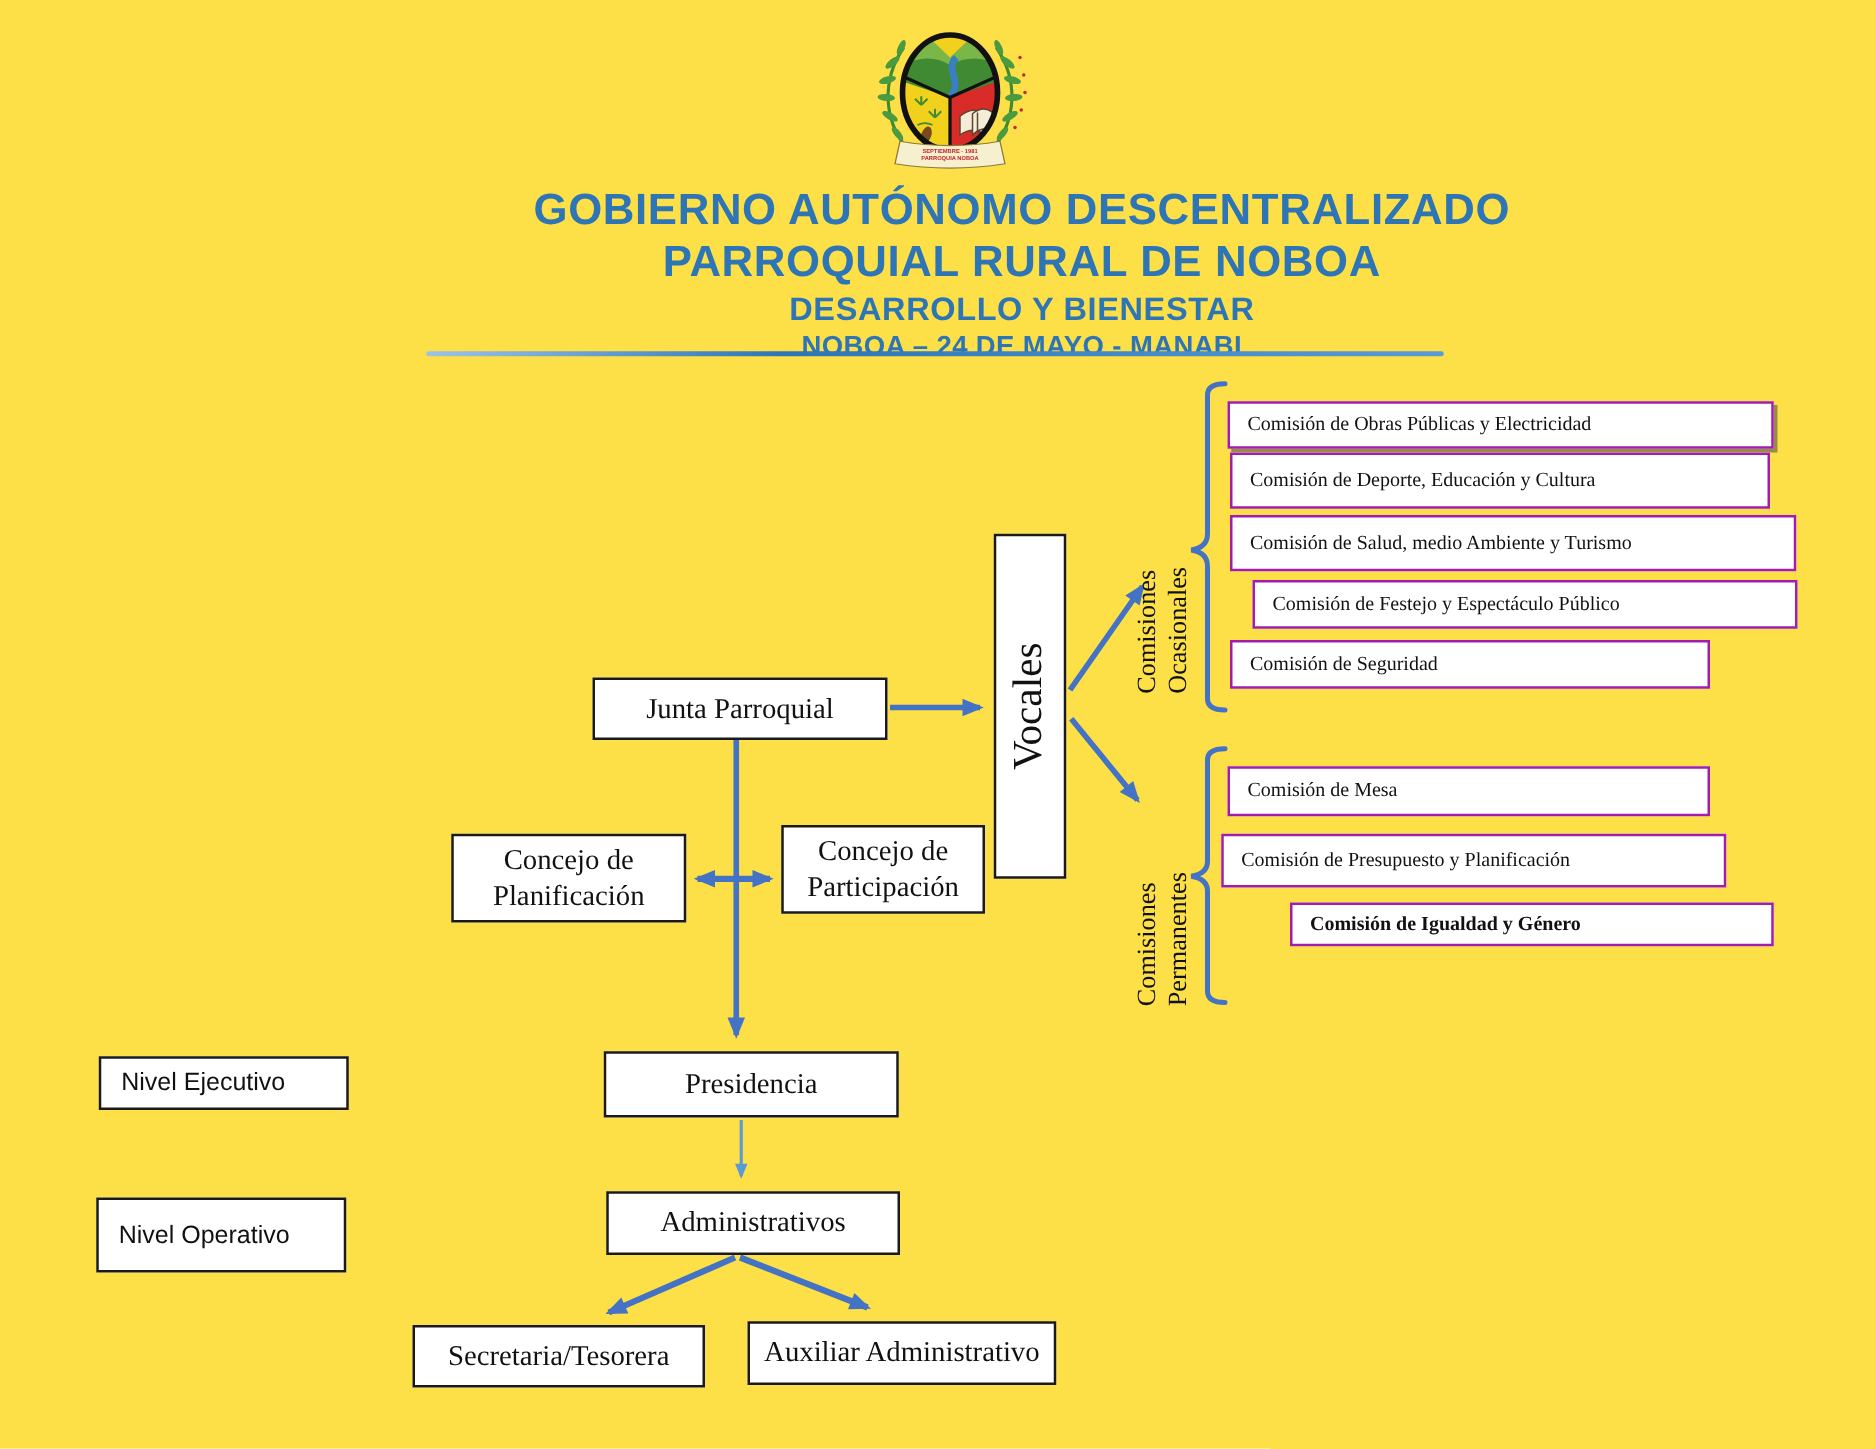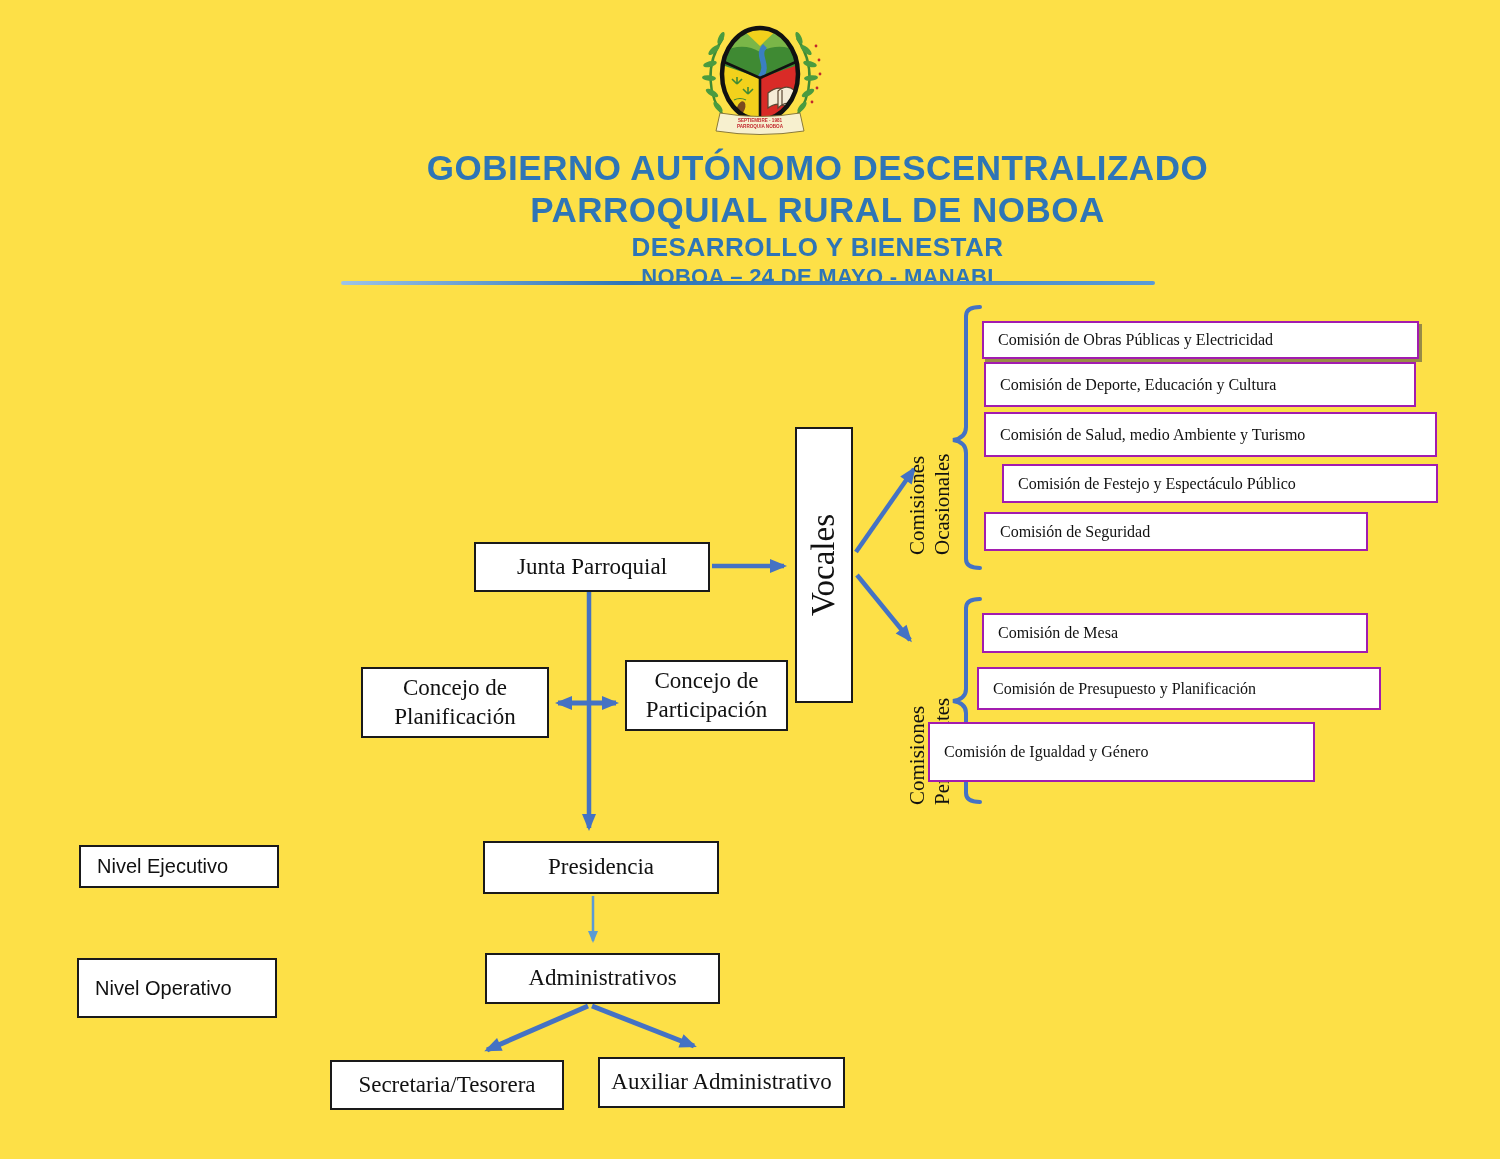--- a/index.html
+++ b/index.html
@@ -152,15 +152,15 @@
   </div>
 
   <div class="com com-shadow" style="left:982px;top:321px;width:437px;height:38px;">Comisión de Obras Públicas y Electricidad</div>
   <div class="com" style="left:984px;top:362px;width:432px;height:45px;">Comisión de Deporte, Educación y Cultura</div>
   <div class="com" style="left:984px;top:412px;width:453px;height:45px;">Comisión de Salud, medio Ambiente y Turismo</div>
   <div class="com" style="left:984px;top:464px;width:436px;height:39px;margin-left:18px;">Comisión de Festejo y Espectáculo Público</div>
   <div class="com" style="left:984px;top:512px;width:384px;height:39px;">Comisión de Seguridad</div>
 
   <div class="com" style="left:982px;top:613px;width:386px;height:40px;">Comisión de Mesa</div>
   <div class="com" style="left:977px;top:667px;width:404px;height:43px;">Comisión de Presupuesto y Planificación</div>
-  <div class="com" style="left:928px;top:722px;width:387px;height:60px;">Comisión de Igualdad y Género</div>
+  <div class="com" style="left:1032px;top:722px;width:387px;height:35px;font-weight:bold;">Comisión de Igualdad y Género</div>
 
 </div>
 
 </body></html>

